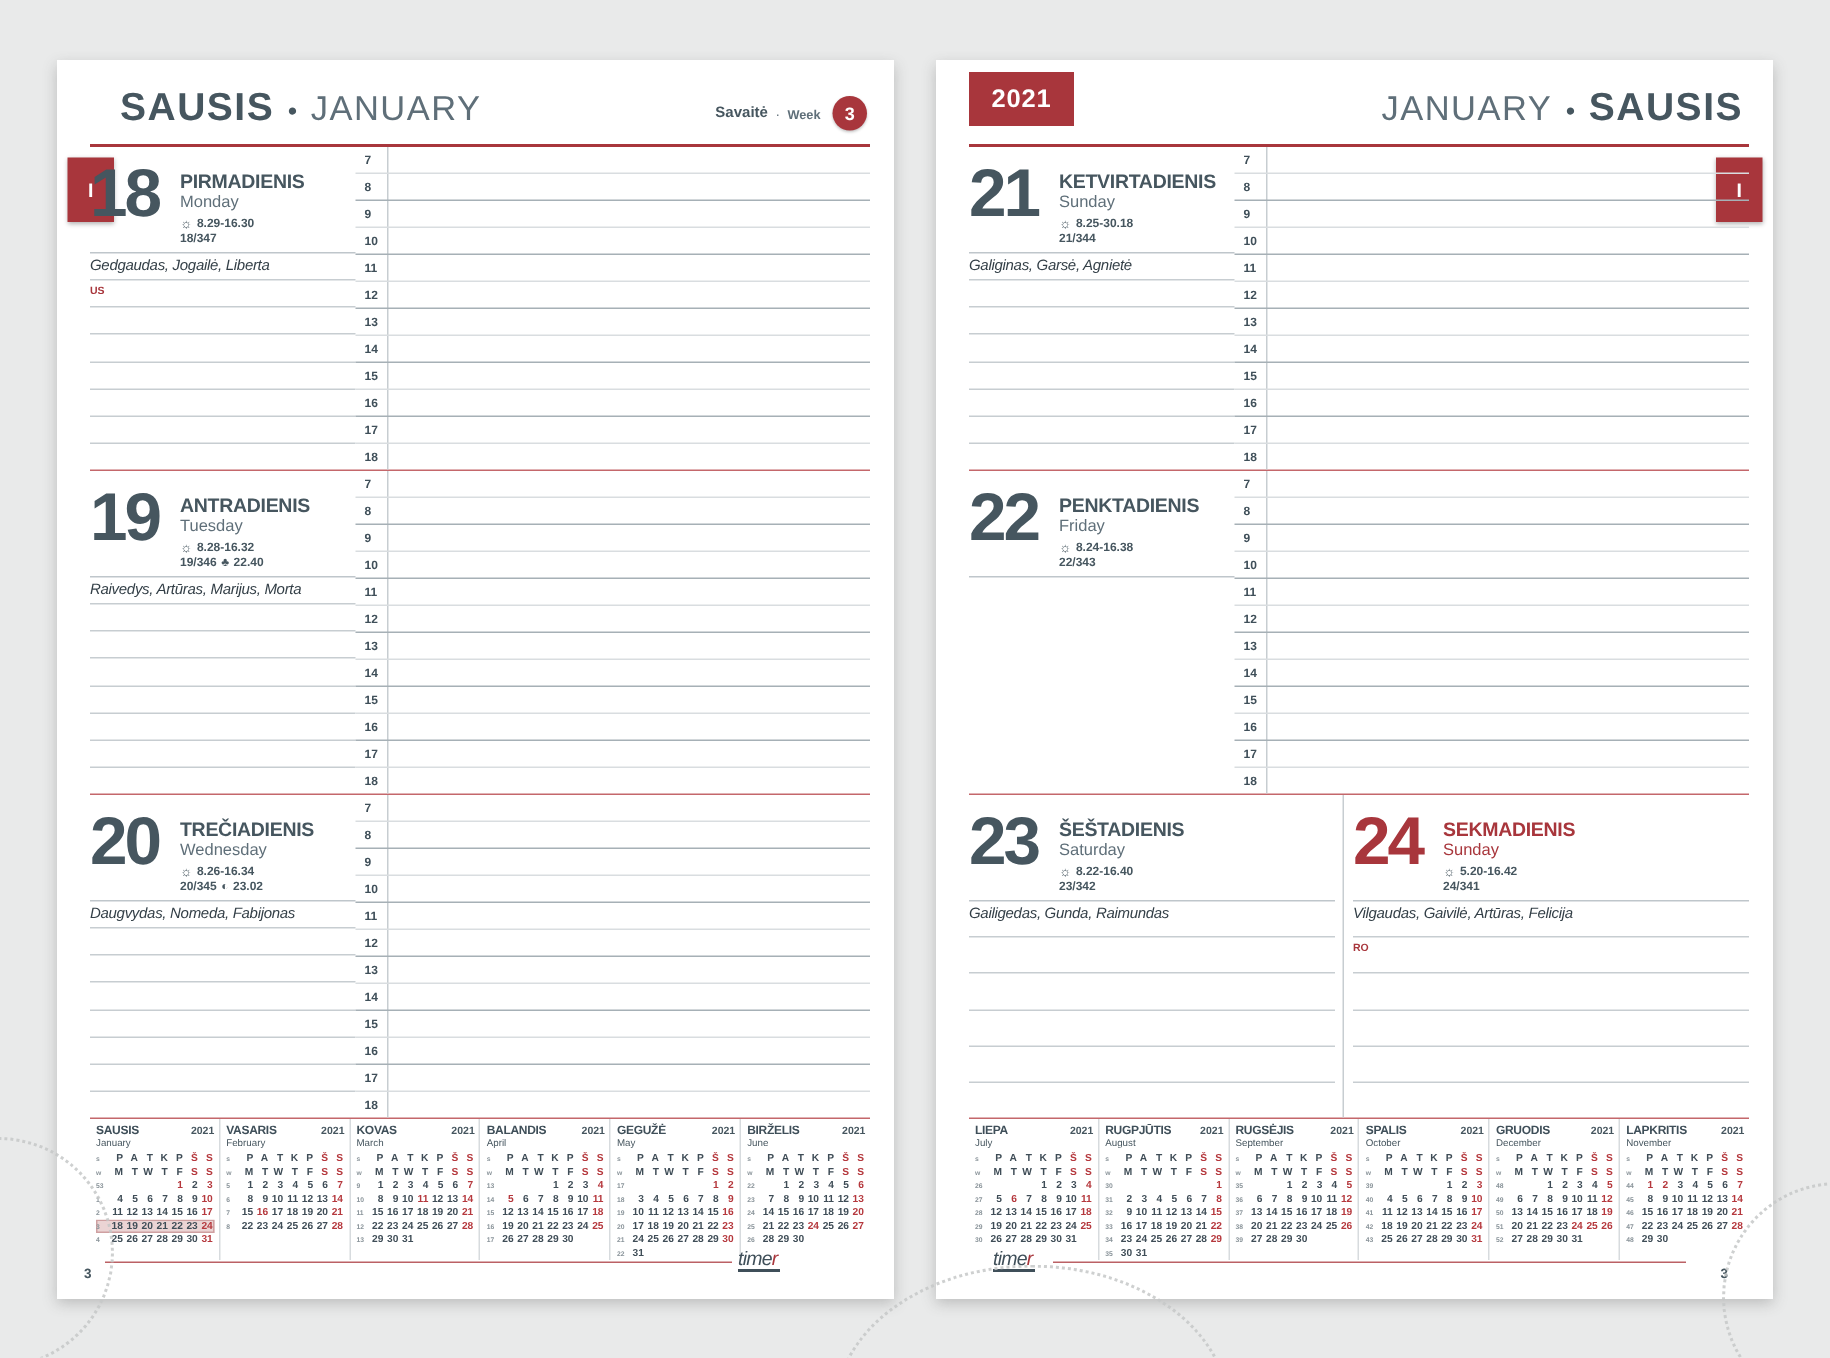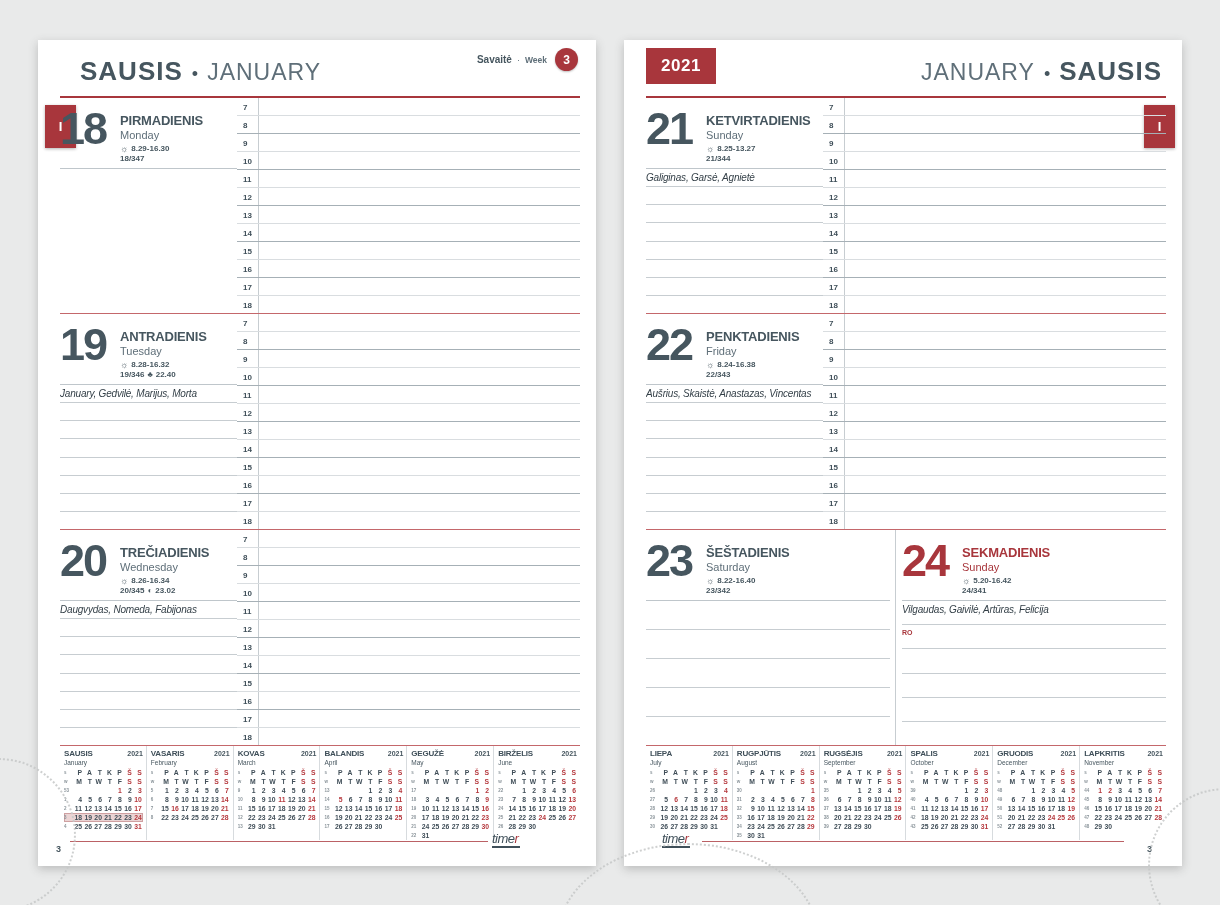--- a/index.html
+++ b/index.html
@@ -13,21 +13,21 @@
   #left-page{left:38px;}
   #right-page{left:624px;}
 
   
   .titles{position:absolute;top:16px;display:flex;align-items:baseline;gap:9px;}
   .titles.l{left:42px;}
   .titles.r{right:20px;}
   .t-bold{font-size:26px;font-weight:800;color:#46565f;letter-spacing:1px;}
   .t-light{font-size:23px;font-weight:400;color:#5f6f79;letter-spacing:1px;}
   .t-dot{font-size:18px;color:#46565f;}
-  .weekchip{position:absolute;right:18px;top:8px;display:flex;align-items:center;gap:5px;}
+  .weekchip{position:absolute;right:18px;top:24px;display:flex;align-items:center;gap:5px;}
   .wlt{font-size:10px;font-weight:800;color:#46565f;}
   .wsep{font-size:9px;color:#5f6f79;}
   .wen{font-size:8.5px;font-weight:600;color:#5f6f79;}
   .wnum{width:23px;height:23px;border-radius:50%;background:#a8363c;color:#fff;
         font-size:12px;font-weight:800;display:flex;align-items:center;justify-content:center;
         box-shadow:0 1px 2px rgba(0,0,0,.25);margin-left:3px;}
   .yearbadge{position:absolute;left:22px;top:8px;width:70px;height:36px;background:#a8363c;
         color:#fff;font-size:17px;font-weight:600;display:flex;align-items:center;justify-content:center;
         letter-spacing:.5px;}
   .hline{position:absolute;left:22px;width:520px;top:56px;border-top:2px solid #a8363c;}
@@ -137,20 +137,34 @@
               <div class="den">Monday</div>
               <div class="dsun">
                 <span class="sunicon">☼</span>
                 <span>8.29-16.30</span>
               </div>
               <div class="ddoy">
                 <span>18/347</span>
               </div>
             </div>
           </div>
+          <div class="iwrap">
+            <div class="irow">
+              <div class="names">Gedgaudas, Jogailė, Liberta</div>
+            </div>
+            <div class="irow">
+              <div class="hcode">US</div>
+            </div>
+            <div class="irow"></div>
+            <div class="irow"></div>
+            <div class="irow"></div>
+            <div class="irow"></div>
+            <div class="irow"></div>
+            <div class="irow"></div>
+          </div>
         </div>
         <div class="sched">
           <div class="svline"></div>
           <div class="hrow">
             <span class="hlabel">7</span>
           </div>
           <div class="hrow mid">
             <span class="hlabel">8</span>
           </div>
           <div class="hrow">
@@ -198,21 +212,21 @@
               </div>
               <div class="ddoy">
                 <span>19/346</span>
                 <span class="moonicon">♣</span>
                 <span>22.40</span>
               </div>
             </div>
           </div>
           <div class="iwrap">
             <div class="irow">
-              <div class="names">January, Gedvilė, Marijus, Morta</div>
+              <div class="names">Raivedys, Artūras, Marijus, Morta</div>
             </div>
             <div class="irow"></div>
             <div class="irow"></div>
             <div class="irow"></div>
             <div class="irow"></div>
             <div class="irow"></div>
             <div class="irow"></div>
             <div class="irow"></div>
           </div>
         </div>
@@ -821,21 +835,21 @@
   <div class="blocks" id="rp-blocks">
       <div class="dayblock">
         <div class="info">
           <div class="dhead">
             <div class="dnum">21</div>
             <div class="dmeta">
               <div class="dlt">KETVIRTADIENIS</div>
               <div class="den">Sunday</div>
               <div class="dsun">
                 <span class="sunicon">☼</span>
-                <span>8.25-13.27</span>
+                <span>8.25-30.18</span>
               </div>
               <div class="ddoy">
                 <span>21/344</span>
               </div>
             </div>
           </div>
           <div class="iwrap">
             <div class="irow">
               <div class="names">Galiginas, Garsė, Agnietė</div>
             </div>
@@ -896,32 +910,20 @@
               <div class="dlt">PENKTADIENIS</div>
               <div class="den">Friday</div>
               <div class="dsun">
                 <span class="sunicon">☼</span>
                 <span>8.24-16.38</span>
               </div>
               <div class="ddoy">
                 <span>22/343</span>
               </div>
             </div>
-          </div>
-          <div class="iwrap">
-            <div class="irow">
-              <div class="names">Aušrius, Skaistė, Anastazas, Vincentas</div>
-            </div>
-            <div class="irow"></div>
-            <div class="irow"></div>
-            <div class="irow"></div>
-            <div class="irow"></div>
-            <div class="irow"></div>
-            <div class="irow"></div>
-            <div class="irow"></div>
           </div>
         </div>
         <div class="sched">
           <div class="svline"></div>
           <div class="hrow">
             <span class="hlabel">7</span>
           </div>
           <div class="hrow mid">
             <span class="hlabel">8</span>
           </div>
@@ -968,20 +970,23 @@
               <div class="dsun">
                 <span class="sunicon">☼</span>
                 <span>8.22-16.40</span>
               </div>
               <div class="ddoy">
                 <span>23/342</span>
               </div>
             </div>
           </div>
           <div class="wwrap">
+            <div class="wrow">
+              <div class="names">Gailigedas, Gunda, Raimundas</div>
+            </div>
             <div class="wrow"></div>
             <div class="wrow"></div>
             <div class="wrow"></div>
             <div class="wrow"></div>
             <div class="wrow"></div>
           </div>
         </div>
         <div class="whalf b accent">
           <div class="dhead">
             <div class="dnum">24</div>

